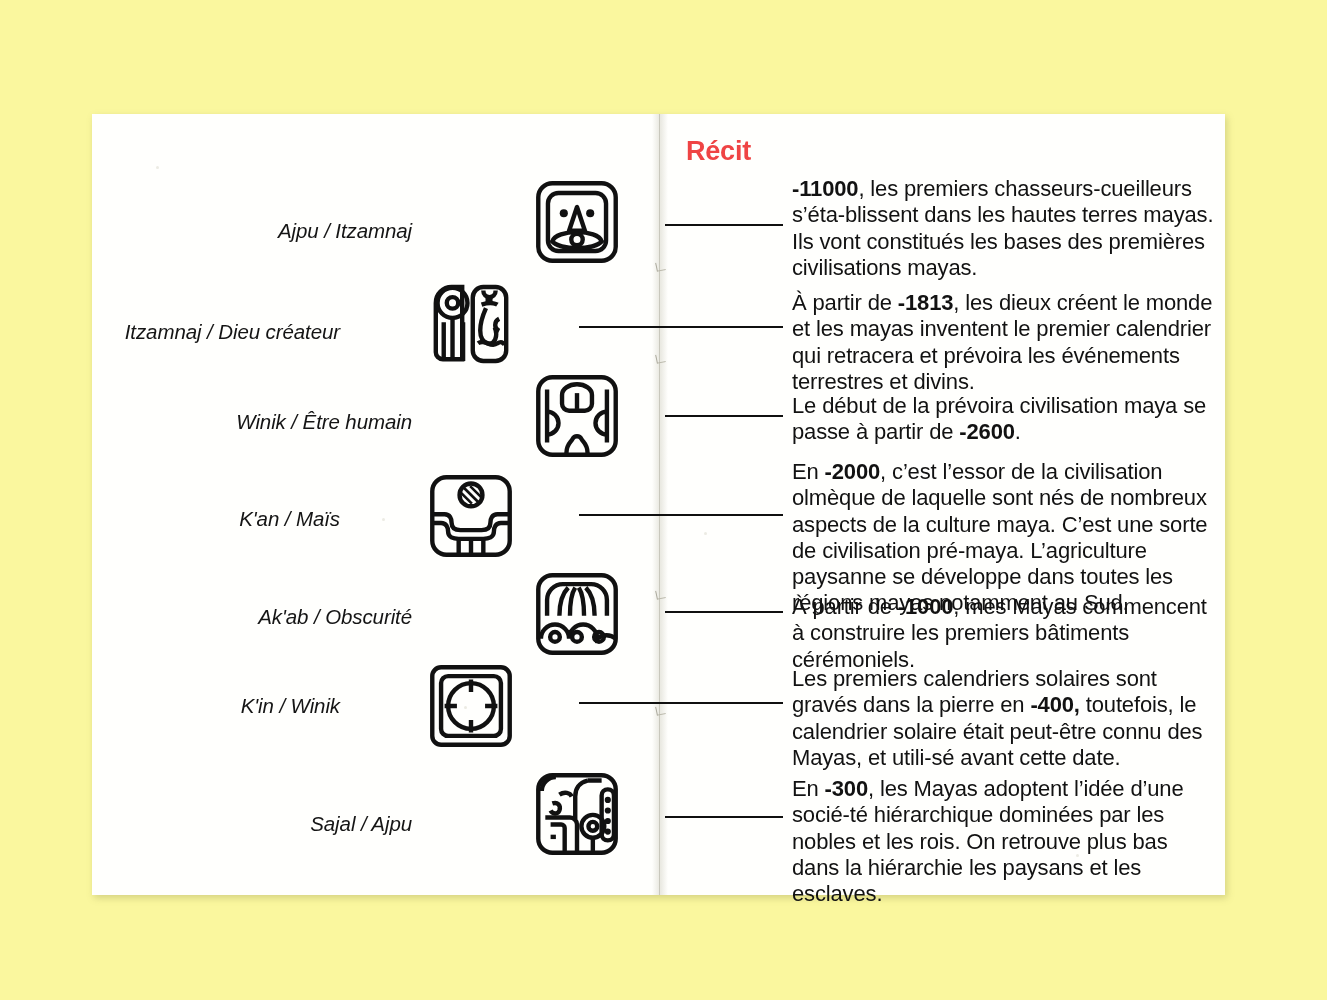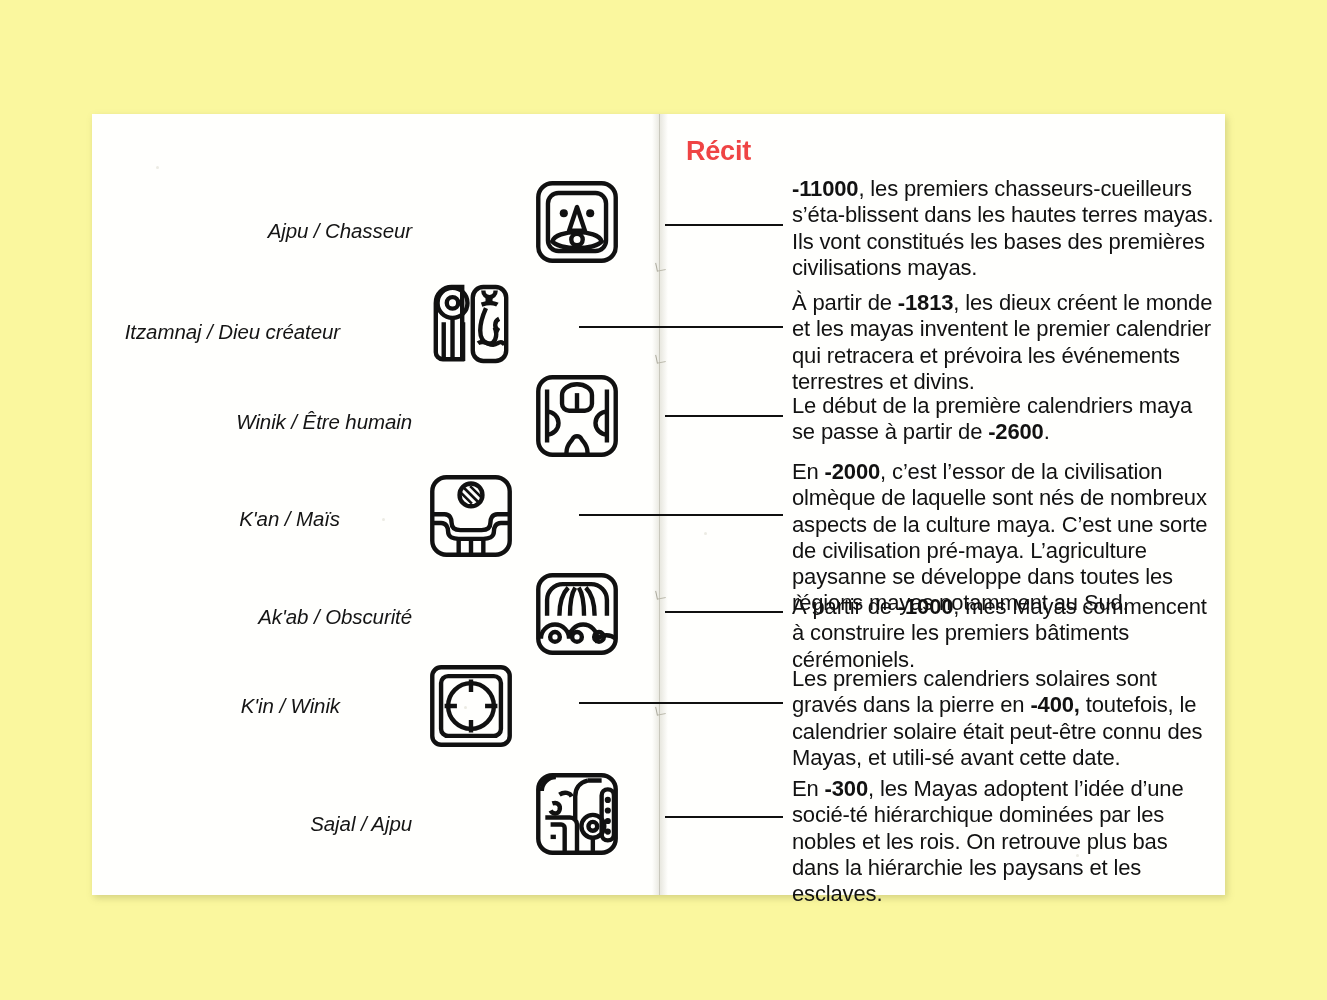--- a/index.html
+++ b/index.html
@@ -144,21 +144,21 @@
 
     <div class="speck" style="left:64px;  top:52px;  width:3px; height:3px;"></div>
     <div class="speck" style="left:290px; top:404px; width:3px; height:3px;"></div>
     <div class="speck" style="left:372px; top:592px; width:3px; height:3px;"></div>
     <div class="speck" style="left:612px; top:418px; width:3px; height:3px;"></div>
     <div class="speck" style="left:984px; top:740px; width:3px; height:3px;"></div>
 
     <div class="heading">Récit</div>
 
     <div class="row" style="top:0">
-      <div class="label far" style="top:105px">Ajpu / Chasseur</div>
+      <div class="label far" style="top:105px">Ajpu / Itzamnaj</div>
       <div class="glyph right" style="top:64px">
         <svg viewBox="0 0 100 100" xmlns="http://www.w3.org/2000/svg">
           <g fill="none" stroke="#111" stroke-width="5">
             <rect x="6" y="6" width="88" height="88" rx="16"></rect>
             <rect x="17" y="17" width="66" height="66" rx="12"></rect>
           </g>
           <circle cx="35" cy="40" r="4.6" fill="#111"></circle>
           <circle cx="65" cy="40" r="4.6" fill="#111"></circle>
           <path d="M50 33 L41 60 L59 60 Z" fill="none" stroke="#111" stroke-width="5" stroke-linejoin="round"></path>
           <path d="M22 72 C26 58 74 58 78 72" fill="none" stroke="#111" stroke-width="5" stroke-linecap="round"></path>
@@ -207,21 +207,21 @@
             <path d="M33 36 v-10 a17 12 0 0 1 34 0 v10 a8 8 0 0 1 -8 8 h-18 a8 8 0 0 1 -8 -8 Z"></path>
             <path d="M50 24 v18"></path>
             <path d="M16 45 a13 13 0 0 1 13 13 a13 13 0 0 1 -13 13"></path>
             <path d="M84 45 a13 13 0 0 0 -13 13 a13 13 0 0 0 13 13"></path>
             <path d="M38 92 c0 -10 5 -12 7 -16 c2 -4 8 -4 10 0 c2 4 7 6 7 16"></path>
           </g>
         </svg>
       </div>
       <div class="connector" style="left:573px; top:301px; width:118px;"></div>
       <div class="para" style="top:279px">
-        <span>Le début de la première calendriers maya se passe à partir de </span><b>-2600</b><span>.</span>
+        <span>Le début de la prévoira civilisation maya se passe à partir de </span><b>-2600</b><span>.</span>
       </div>
     </div>
 
     <div class="row" style="top:0">
       <div class="label near" style="top:393px">K'an / Maïs</div>
       <div class="glyph left" style="top:358px">
         <svg viewBox="0 0 100 100" xmlns="http://www.w3.org/2000/svg">
           <g fill="none" stroke="#111" stroke-width="5">
             <rect x="6" y="6" width="88" height="88" rx="16"></rect>
             <circle cx="50" cy="26" r="13"></circle>

